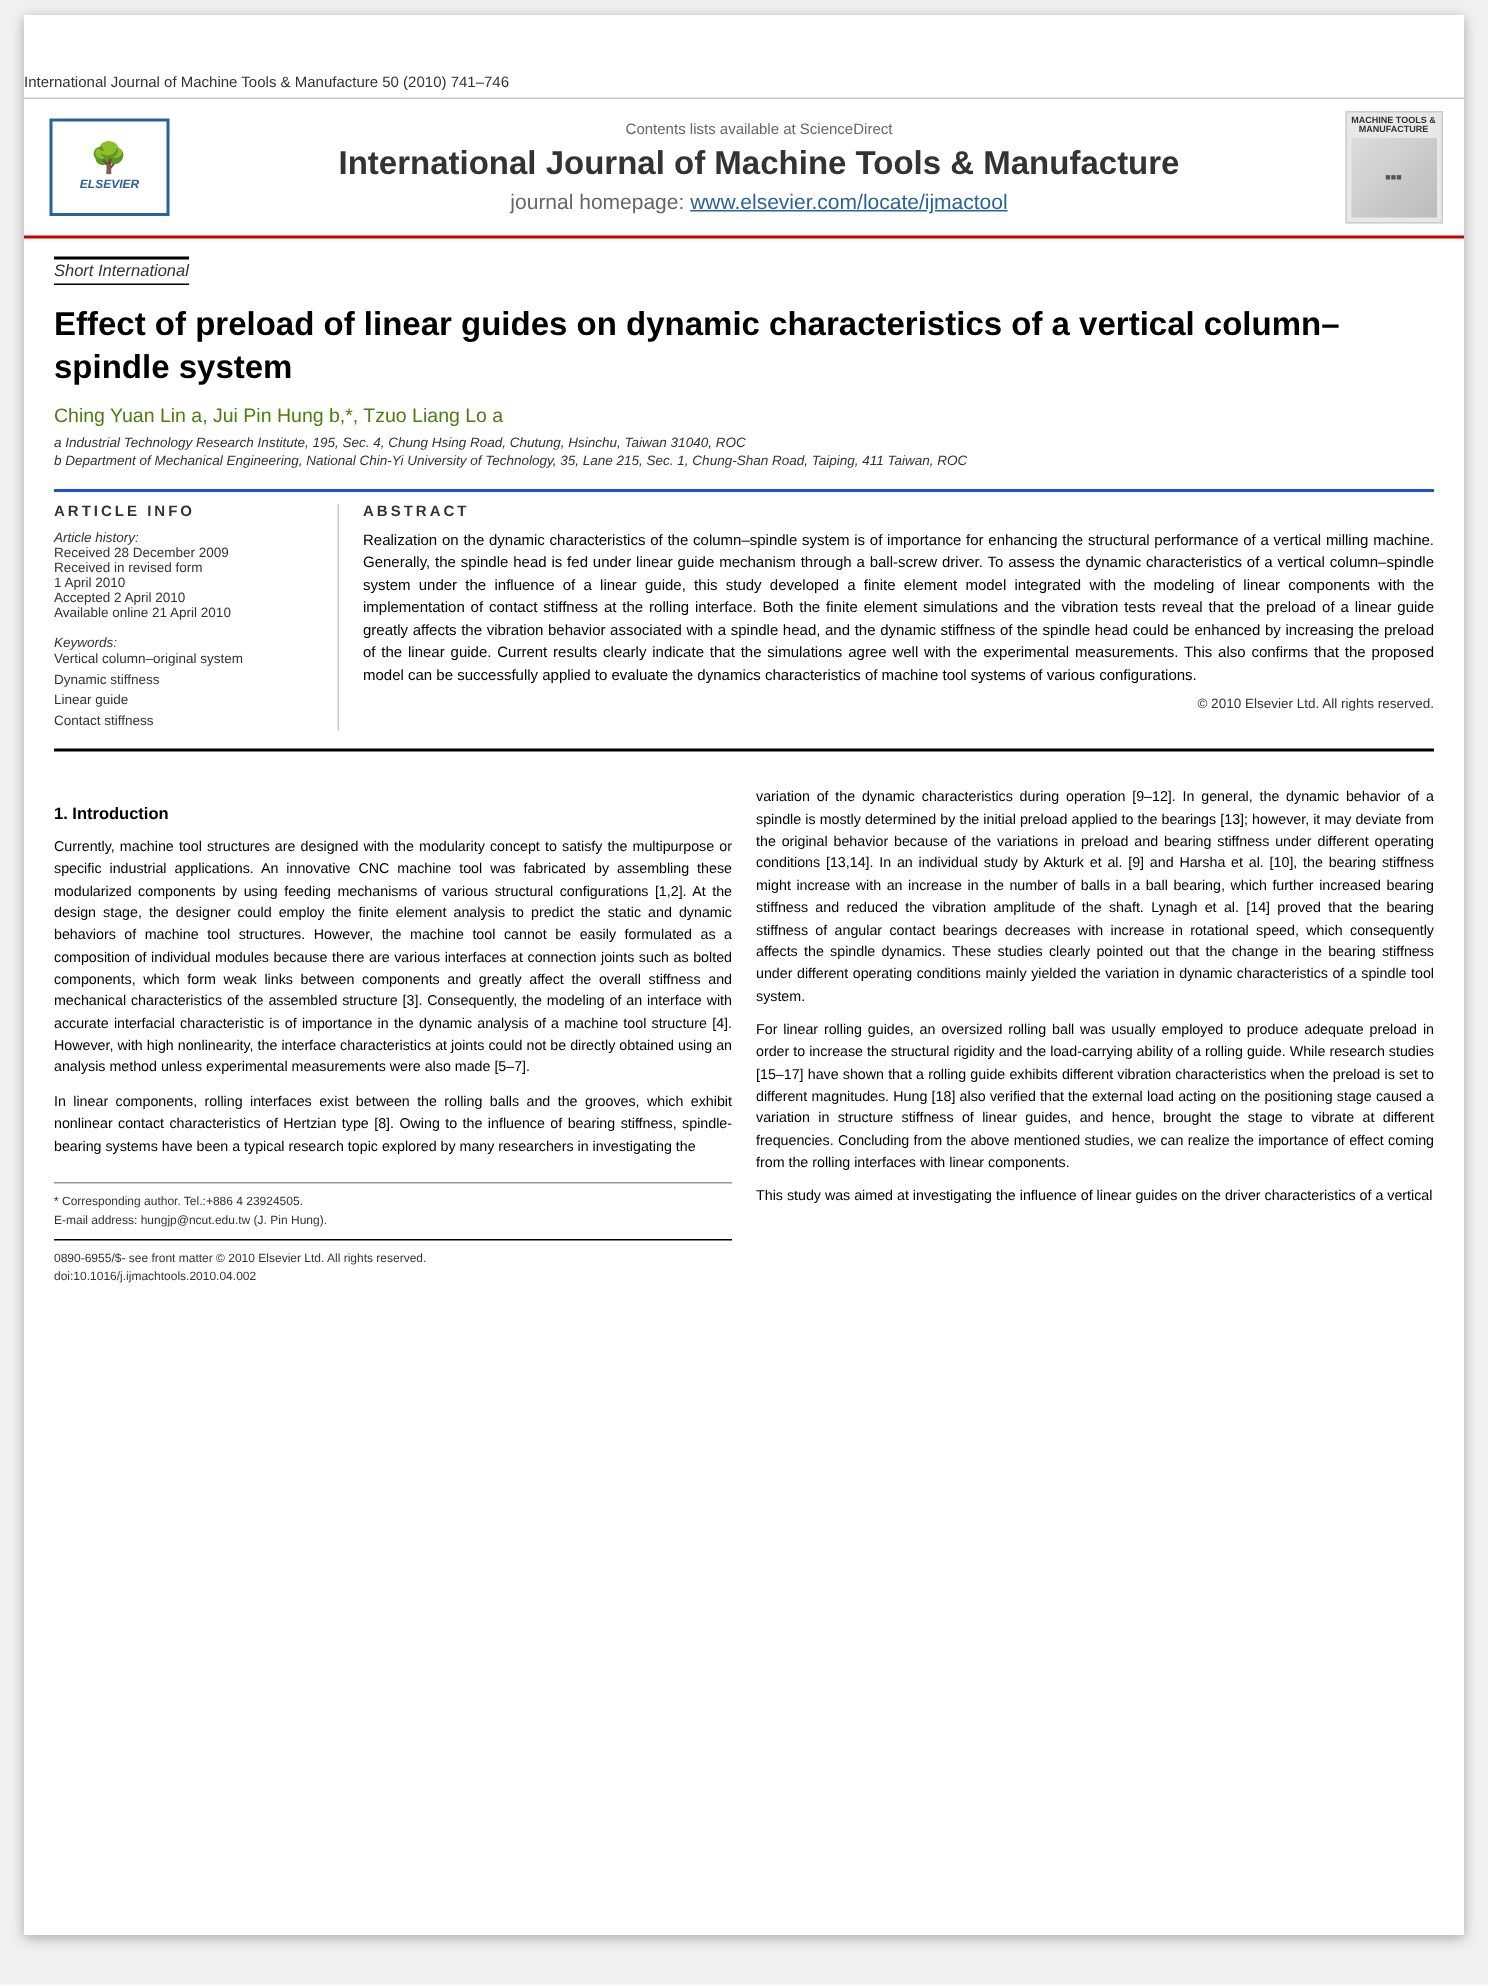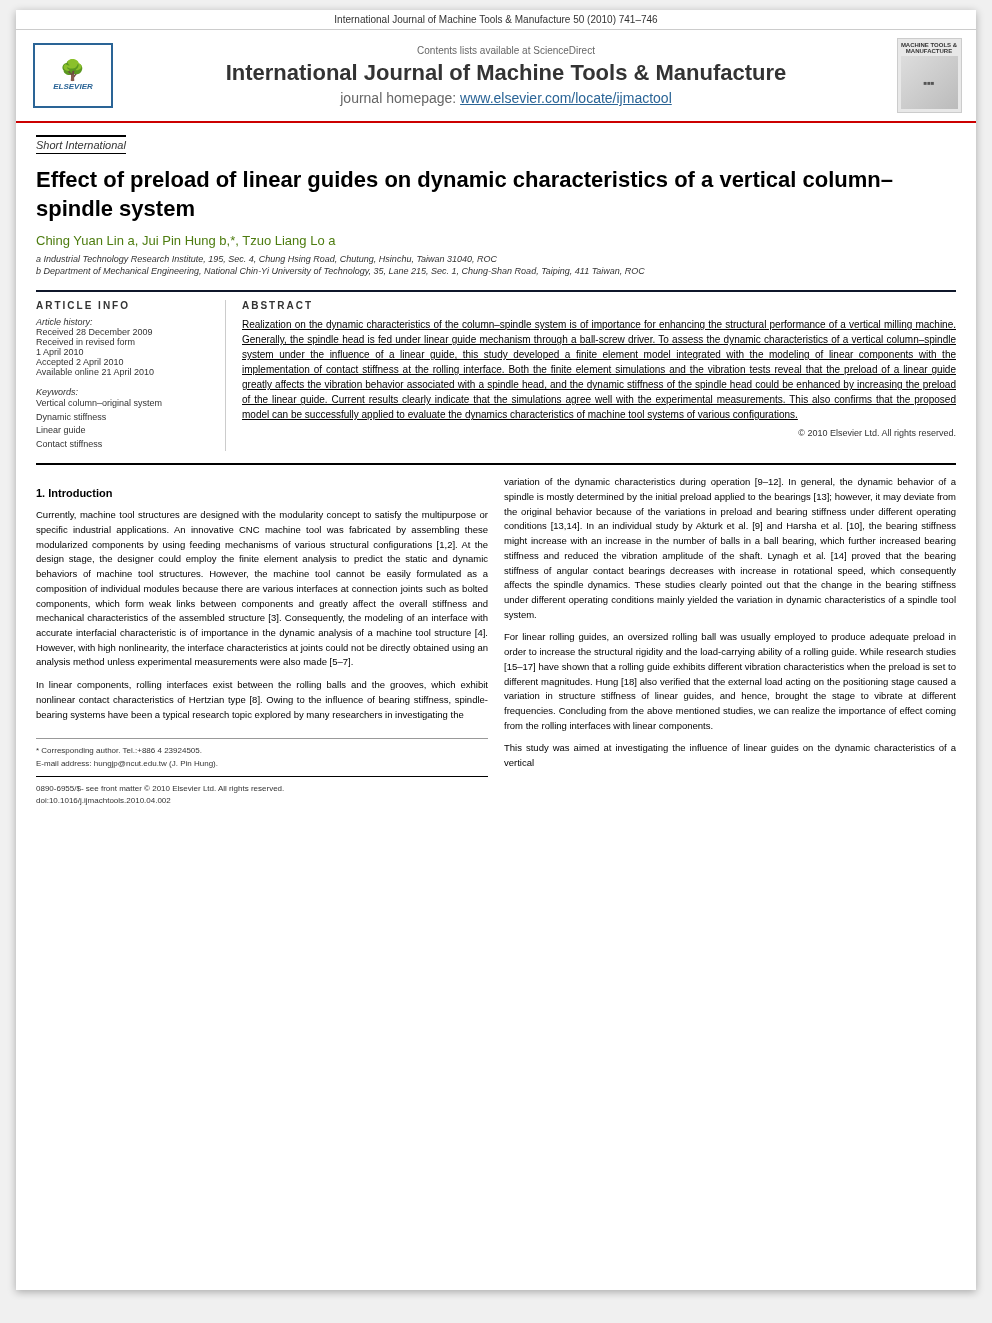--- a/index.html
+++ b/index.html
@@ -13,26 +13,26 @@
     .page {
       background: #fff;
       width: 960px;
       min-height: 1280px;
       padding: 0;
       box-shadow: 0 2px 8px rgba(0,0,0,0.3);
       position: relative;
     }
     
     .top-bar {
-      text-align: center;
       font-size: 10px;
       color: #333;
       padding: 4px 0;
       border-bottom: 1px solid #ccc;
       font-family: Arial, sans-serif;
+      margin-top: 36px;
     }
     
     .journal-header {
       display: flex;
       align-items: center;
       padding: 8px 12px;
       border-bottom: 2px solid #c00;
       gap: 10px;
     }
     .elsevier-logo {
@@ -155,21 +155,21 @@
       color: #333;
       font-style: italic;
       margin-bottom: 2px;
       font-family: Arial, sans-serif;
     }
     
     .two-col {
       display: flex;
       gap: 16px;
       margin-top: 14px;
-      border-top: 2px solid #0f172a;
+      border-top: 2px solid #1d4ed8;
       padding-top: 8px;
     }
     .col-left {
       width: 190px;
       flex-shrink: 0;
       border-right: 1px solid #ccc;
       padding-right: 12px;
     }
     .col-right {
       flex: 1;
@@ -203,21 +203,20 @@
       color: #333;
       font-family: Arial, sans-serif;
       line-height: 1.5;
     }
     .abstract-text {
       font-size: 10px;
       color: #000;
       line-height: 1.5;
       font-family: Arial, sans-serif;
       text-align: justify;
-      text-decoration: underline;
     }
     .copyright-line {
       font-size: 9px;
       color: #333;
       font-family: Arial, sans-serif;
       text-align: right;
       margin-top: 6px;
     }
     
     .main-two-col {
@@ -227,20 +226,21 @@
       border-top: 2px solid #000;
       padding-top: 10px;
     }
     .main-col {
       flex: 1;
       font-size: 9.5px;
       line-height: 1.55;
       color: #000;
       font-family: Arial, sans-serif;
       text-align: justify;
+      margin-top: 14px;
     }
     .section-heading {
       font-size: 11px;
       font-weight: bold;
       color: #000;
       font-family: Arial, sans-serif;
       margin: 10px 0 6px 0;
     }
     .footnote-section {
       border-top: 1px solid #999;
@@ -335,17 +335,17 @@
           <div>* Corresponding author. Tel.:+886 4 23924505.</div>
           <div>E-mail address: hungjp@ncut.edu.tw (J. Pin Hung).</div>
           <hr class="divider-line">
           <div>0890-6955/$- see front matter © 2010 Elsevier Ltd. All rights reserved.</div>
           <div>doi:10.1016/j.ijmachtools.2010.04.002</div>
         </div>
       </div>
       <div class="main-col">
         <p style="margin-bottom:8px;">variation of the dynamic characteristics during operation [9–12]. In general, the dynamic behavior of a spindle is mostly determined by the initial preload applied to the bearings [13]; however, it may deviate from the original behavior because of the variations in preload and bearing stiffness under different operating conditions [13,14]. In an individual study by Akturk et al. [9] and Harsha et al. [10], the bearing stiffness might increase with an increase in the number of balls in a ball bearing, which further increased bearing stiffness and reduced the vibration amplitude of the shaft. Lynagh et al. [14] proved that the bearing stiffness of angular contact bearings decreases with increase in rotational speed, which consequently affects the spindle dynamics. These studies clearly pointed out that the change in the bearing stiffness under different operating conditions mainly yielded the variation in dynamic characteristics of a spindle tool system.</p>
         <p style="margin-bottom:8px;">For linear rolling guides, an oversized rolling ball was usually employed to produce adequate preload in order to increase the structural rigidity and the load-carrying ability of a rolling guide. While research studies [15–17] have shown that a rolling guide exhibits different vibration characteristics when the preload is set to different magnitudes. Hung [18] also verified that the external load acting on the positioning stage caused a variation in structure stiffness of linear guides, and hence, brought the stage to vibrate at different frequencies. Concluding from the above mentioned studies, we can realize the importance of effect coming from the rolling interfaces with linear components.</p>
-        <p>This study was aimed at investigating the influence of linear guides on the dynamic characteristics of a vertical</p>
+        <p>This study was aimed at investigating the influence of linear guides on the driver characteristics of a vertical</p>
       </div>
     </div>
   </div>
 </div>
 
 </body></html>

